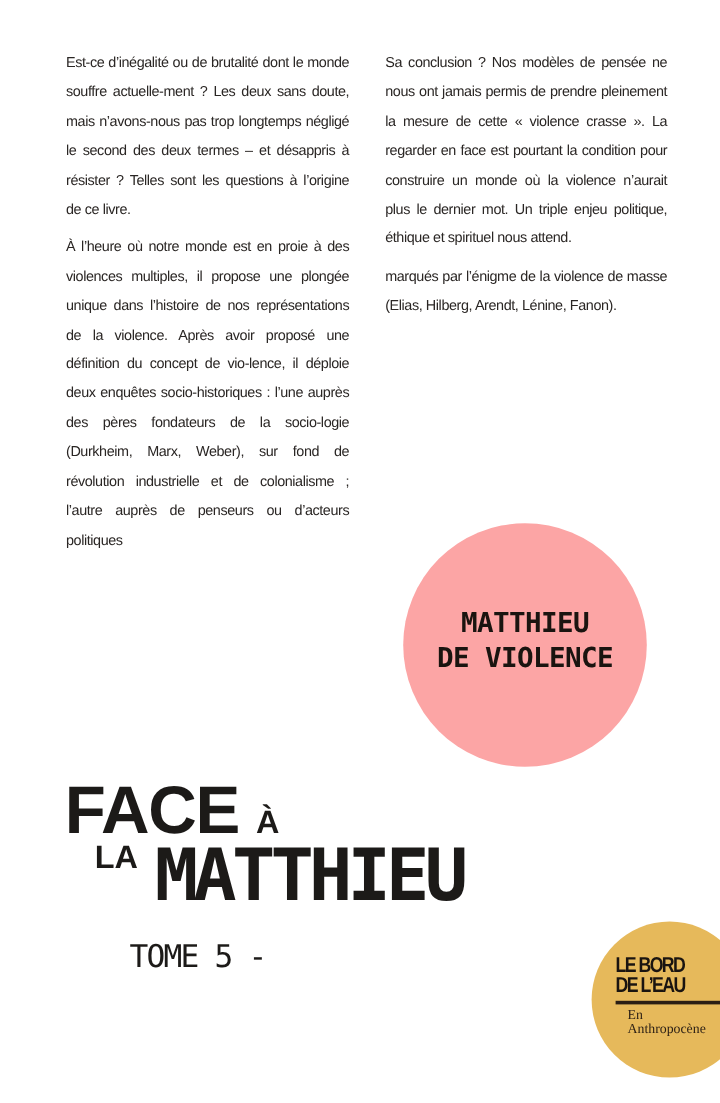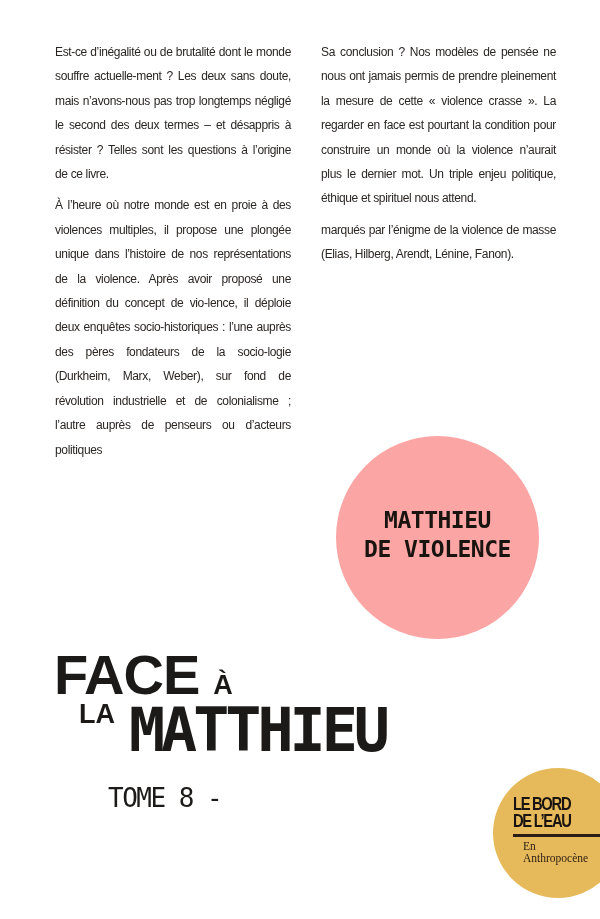--- a/index.html
+++ b/index.html
@@ -104,21 +104,21 @@
       <span class="title-face">FACE</span>
       <span class="title-a">À</span>
     </div>
     <div class="title-row2">
       <span class="title-la">LA</span>
       <span class="title-violence">MATTHIEU</span>
     </div>
   </div>
 
   <div class="subtitle">
-    <div>TOME 8 -</div>
+    <div>TOME 5 -</div>
   </div>
 
   <div class="publisher-circle">
     <div class="pub-name">
       <div>LE BORD</div>
       <div>DE L’EAU</div>
     </div>
     <div class="pub-rule"></div>
     <div class="pub-series">
       <div>En</div>

